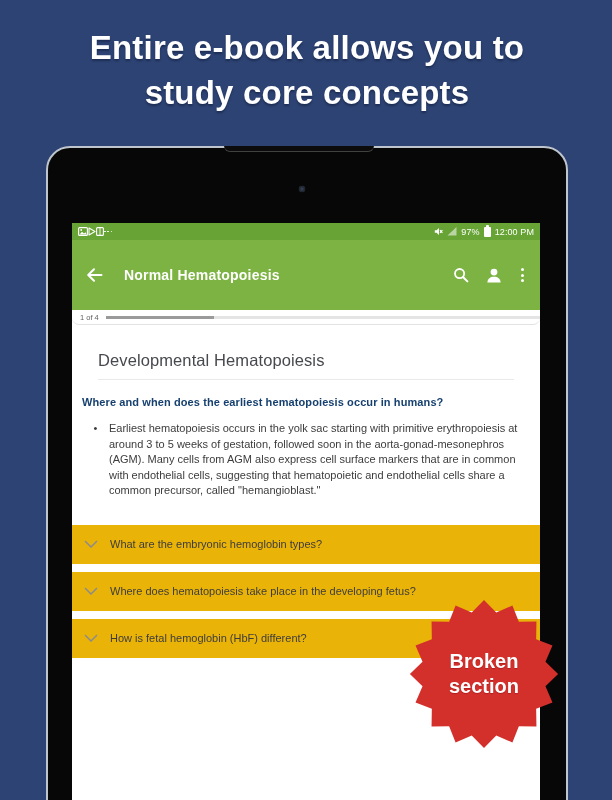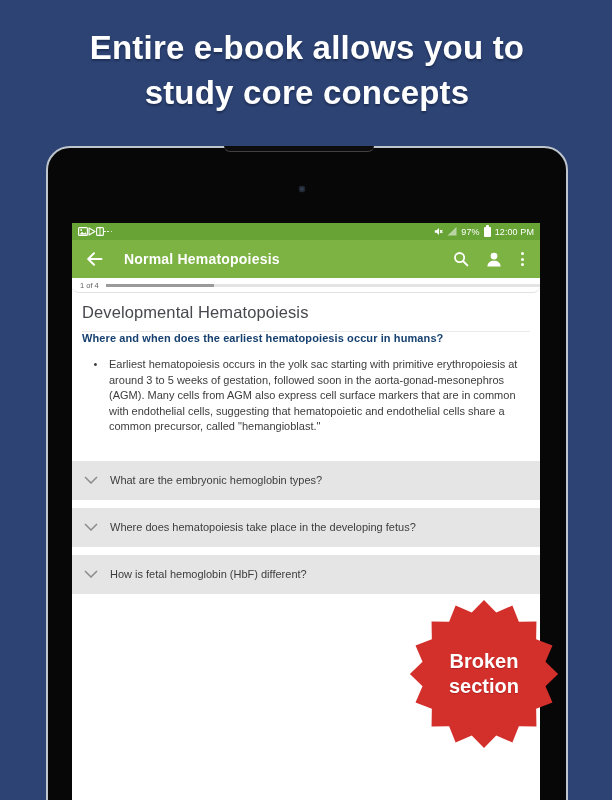--- a/index.html
+++ b/index.html
@@ -40,44 +40,44 @@
   }
   .statusbar .right{margin-left:auto;display:flex;align-items:center;gap:4px;}
   .dots3{display:flex;gap:1.5px;align-items:center;}
   .dots3 i{width:1.8px;height:1.8px;border-radius:50%;background:#fff;}
   .battery{width:7px;height:10px;background:#fff;border-radius:1px;position:relative;margin-top:1px;}
   .battery:before{content:"";position:absolute;top:-2px;left:2px;width:3px;height:2px;background:#fff;border-radius:1px 1px 0 0;}
   .sb-text{font-size:9px;letter-spacing:.1px;}
   
   .appbar{
     height:38px;background:#7cb342;display:flex;align-items:center;
-    padding:0 14px;color:#fff;flex:none;
+    padding:16px 14px;color:#fff;flex:none;
   }
   .appbar .title{font-size:14px;font-weight:bold;margin-left:21px;letter-spacing:.2px;}
   .appbar .actions{margin-left:auto;display:flex;align-items:center;gap:17px;}
   .overflow-dots{display:flex;flex-direction:column;gap:2.5px;padding:2px;}
   .overflow-dots i{width:3px;height:3px;border-radius:50%;background:#fff;}
   .iconbtn{display:flex;align-items:center;justify-content:center;}
   
   .progressrow{height:14px;display:flex;align-items:center;padding-left:8px;
     border-bottom:1px solid #e2e2e2;flex:none;background:#fff;border-radius:7px;}
   .progress-label{font-size:7.5px;color:#5f5f5f;margin-right:7px;white-space:nowrap;}
   .progress-track{flex:1;height:3px;background:#e4e4e4;}
   .progress-fill{height:100%;background:#9a9a9a;}
   
   .content{padding:0 10px;}
-  .section-title{font-size:16.5px;font-weight:400;color:#47494e;margin:0;
+  .section-title{font-size:16.5px;font-weight:400;color:#47494e;margin:16px;
     padding:10px 0 9px;border-bottom:1px solid #e9e9e9;letter-spacing:.1px;}
   .question{margin-top:0;font-size:11px;font-weight:bold;color:#16406f;letter-spacing:.1px;}
   .bullet-row{margin-top:13px;display:flex;}
   .bullet-dot{width:27px;text-align:center;font-size:11px;line-height:15.5px;color:#3c3c3c;flex:none;}
   .bullet-text{width:421px;font-size:11px;line-height:15.5px;color:#3c3c3c;}
   
   .accordion{margin-top:26px;}
-  .acc-row{height:39px;background:#e5e5e5;margin-bottom:8px;display:flex;
+  .acc-row{height:39px;background:#eab308;margin-bottom:8px;display:flex;
     align-items:center;padding:0 12px;cursor:pointer;}
   .acc-label{margin-left:12px;font-size:11px;color:#3d3d3d;}
   
   .badge{position:absolute;left:408px;top:596px;width:152px;height:156px;z-index:5;}
   .badge svg{position:absolute;left:0;top:0;}
   .badge-text{position:absolute;left:0;top:0;width:152px;height:156px;display:flex;
     flex-direction:column;align-items:center;justify-content:center;
     color:#fff;font-weight:bold;font-size:20px;line-height:25px;text-align:center;
     text-shadow:0 1px 1px rgba(120,10,10,.4);}
 </style>

